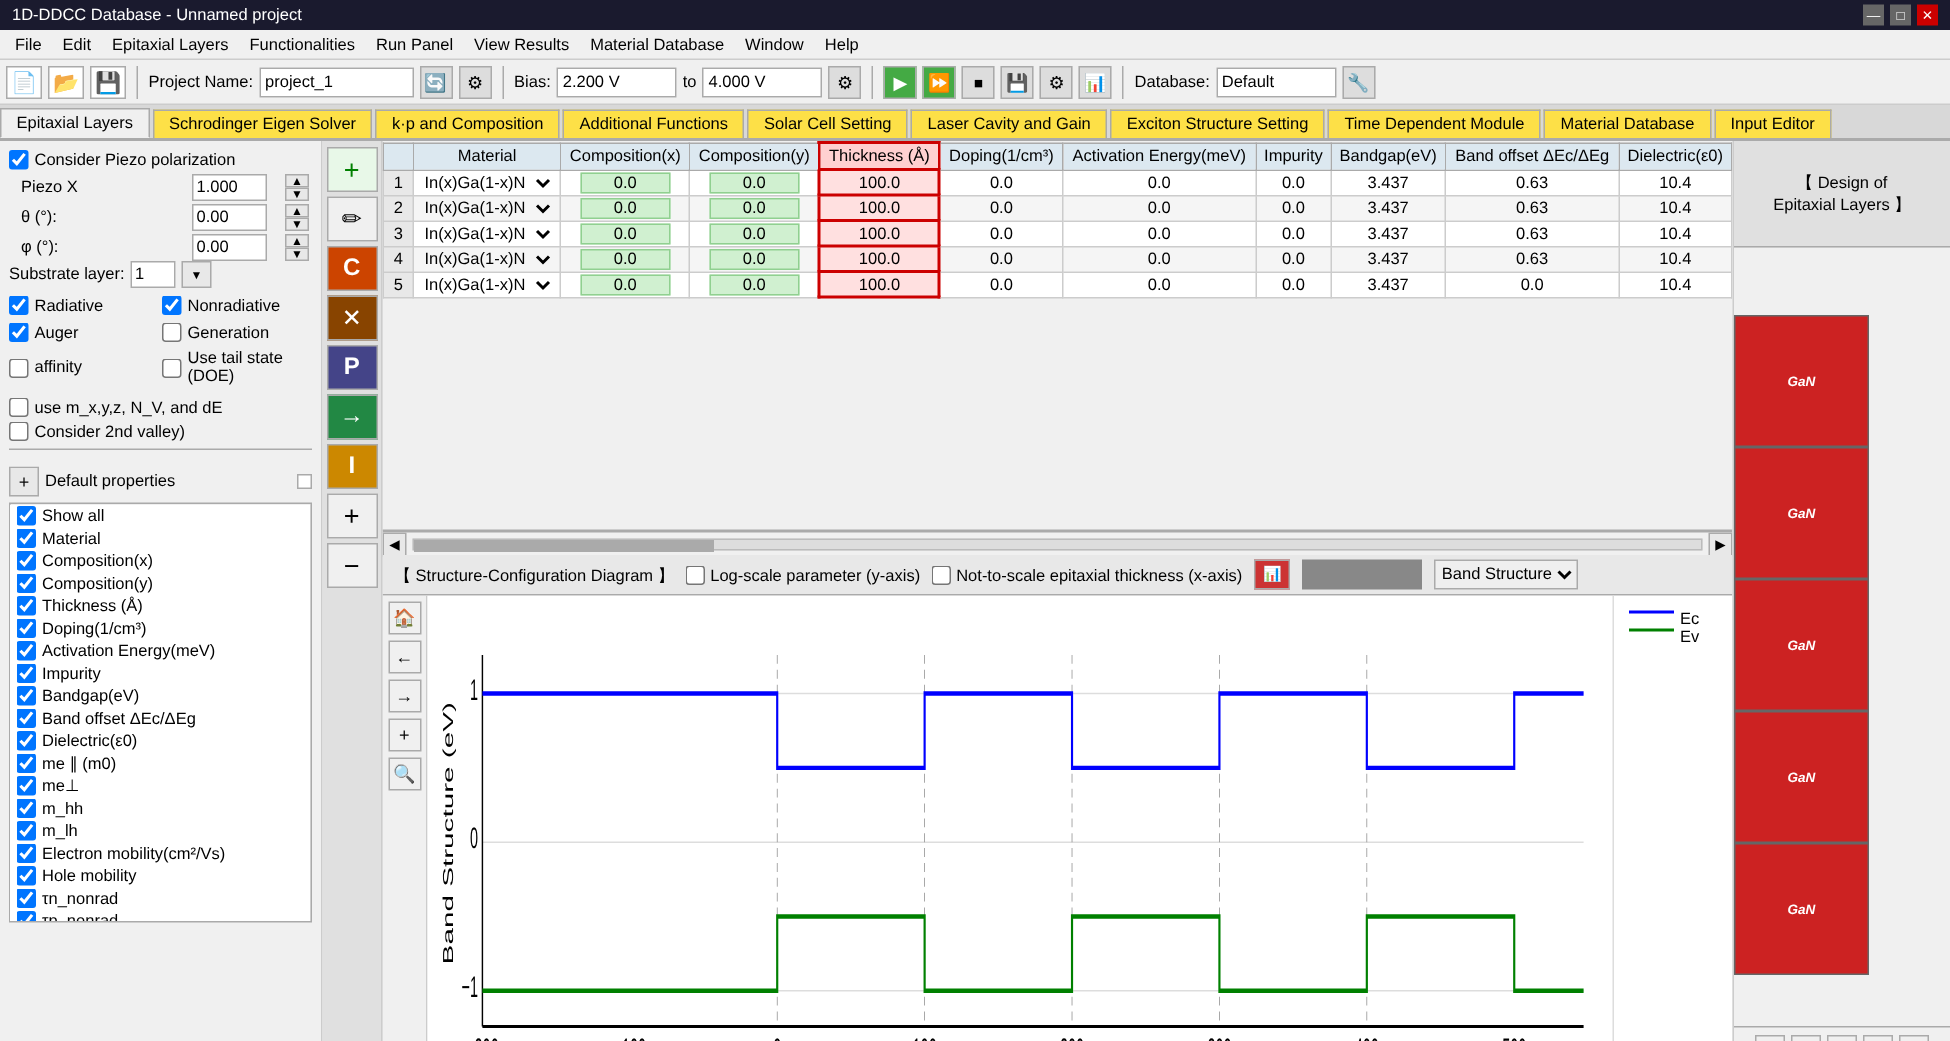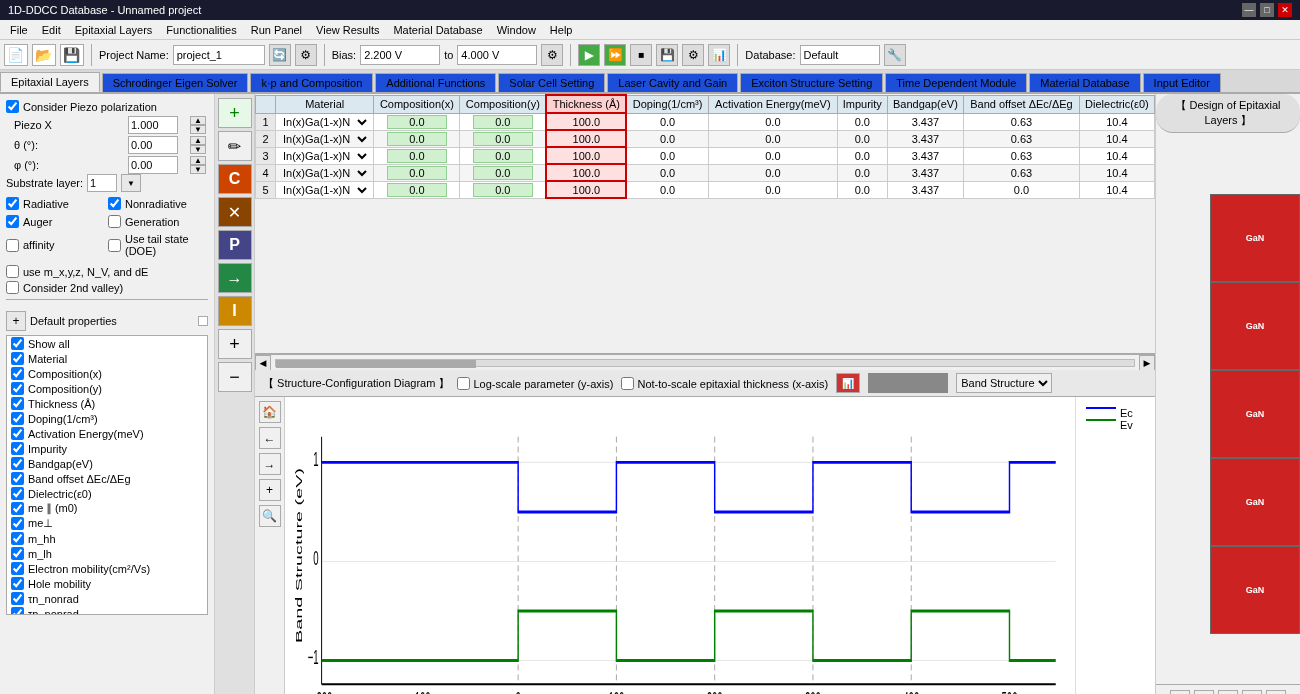--- a/index.html
+++ b/index.html
@@ -12,27 +12,27 @@
     
     
     .menu-bar { background: #f0f0f0; height: 20px; display: flex; align-items: center; border-bottom: 1px solid #ccc; padding: 0 4px; gap: 2px; }
     .menu-item { padding: 2px 6px; cursor: pointer; font-size: 11px; }
     
     
     .toolbar { background: #f0f0f0; height: 30px; display: flex; align-items: center; border-bottom: 1px solid #ccc; padding: 0 4px; gap: 4px; }
     .toolbar-btn { width: 24px; height: 22px; border: 1px solid #aaa; background: #fff; cursor: pointer; display: flex; align-items: center; justify-content: center; font-size: 14px; }
     .toolbar-label { font-size: 11px; }
     .toolbar-input { height: 20px; border: 1px solid #aaa; padding: 0 3px; font-size: 11px; width: 70px; }
-    .project-name-input { height: 20px; border: 1px solid #aaa; padding: 0 3px; font-size: 11px; width: 92px; }
+    .project-name-input { height: 20px; border: 1px solid #aaa; padding: 0 3px; font-size: 11px; width: 103px; }
     .toolbar-icon { width: 22px; height: 22px; background: #ddd; border: 1px solid #aaa; cursor: pointer; display: flex; align-items: center; justify-content: center; font-size: 12px; }
     .toolbar-sep { width: 1px; height: 22px; background: #aaa; margin: 0 3px; }
     
     
     .tab-bar { background: #d8d8d8; height: 24px; display: flex; align-items: flex-end; border-bottom: 2px solid #aaa; }
-    .tab { padding: 3px 10px; cursor: pointer; border: 1px solid #aaa; border-bottom: none; background: #1d4ed8; font-size: 11px; margin-right: 2px; }
+    .tab { padding: 3px 10px; cursor: pointer; border: 1px solid #aaa; border-bottom: none; background: #fde047; font-size: 11px; margin-right: 2px; }
     .tab.active { background: #f0f0f0; border-bottom: 1px solid #f0f0f0; }
     
     
     .main-layout { display: flex; height: calc(694px - 74px); }
     
     
     .left-panel { width: 215px; background: #f0f0f0; border-right: 1px solid #ccc; display: flex; flex-direction: column; overflow: hidden; }
     .left-top { padding: 6px; flex-shrink: 0; }
     .checkbox-row { display: flex; align-items: center; gap: 4px; margin-bottom: 3px; font-size: 11px; }
     .small-input { width: 50px; height: 18px; border: 1px solid #aaa; font-size: 11px; padding: 0 2px; }
@@ -84,22 +84,22 @@
     
     .chart-area { flex: 1; display: flex; overflow: hidden; }
     .chart-nav { width: 30px; background: #f0f0f0; display: flex; flex-direction: column; align-items: center; padding: 4px; gap: 4px; border-right: 1px solid #ccc; }
     .chart-nav-btn { width: 22px; height: 22px; border: 1px solid #aaa; background: #f0f0f0; cursor: pointer; display: flex; align-items: center; justify-content: center; font-size: 12px; }
     .legend-item { display: flex; gap: 4px; }
     .legend-line-blue { width: 30px; height: 2px; background: blue; }
     .legend-line-green { width: 30px; height: 2px; background: green; }
     
     
     .right-panel { width: 145px; background: #f0f0f0; border-left: 1px solid #ccc; display: flex; flex-direction: column; }
-    .right-panel-header { background: #e0e0e0; padding: 4px; text-align: center; font-size: 11px; border-bottom: 1px solid #aaa; border-radius: 17px; }
-    .right-panel-design { flex: 1; display: flex; align-items: center; justify-content: flex-end; overflow: hidden; }
+    .right-panel-header { background: #e0e0e0; padding: 20px; text-align: center; font-size: 11px; border-bottom: 1px solid #aaa; }
+    .right-panel-design { flex: 1; display: flex; align-items: center; justify-content: flex-start; overflow: hidden; font-style: italic; }
     .right-panel-bottom { height: 30px; display: flex; align-items: center; justify-content: center; gap: 4px; border-top: 1px solid #aaa; padding: 4px; }
     .right-nav-btn { width: 20px; height: 20px; border: 1px solid #aaa; background: #f0f0f0; cursor: pointer; display: flex; align-items: center; justify-content: center; font-size: 10px; }
     
     svg text { font-size: 10px; font-family: Arial; }
     
     .scrollable-props { max-height: 280px; overflow-y: scroll; }
   </style>
 </head>
 <body>
 

